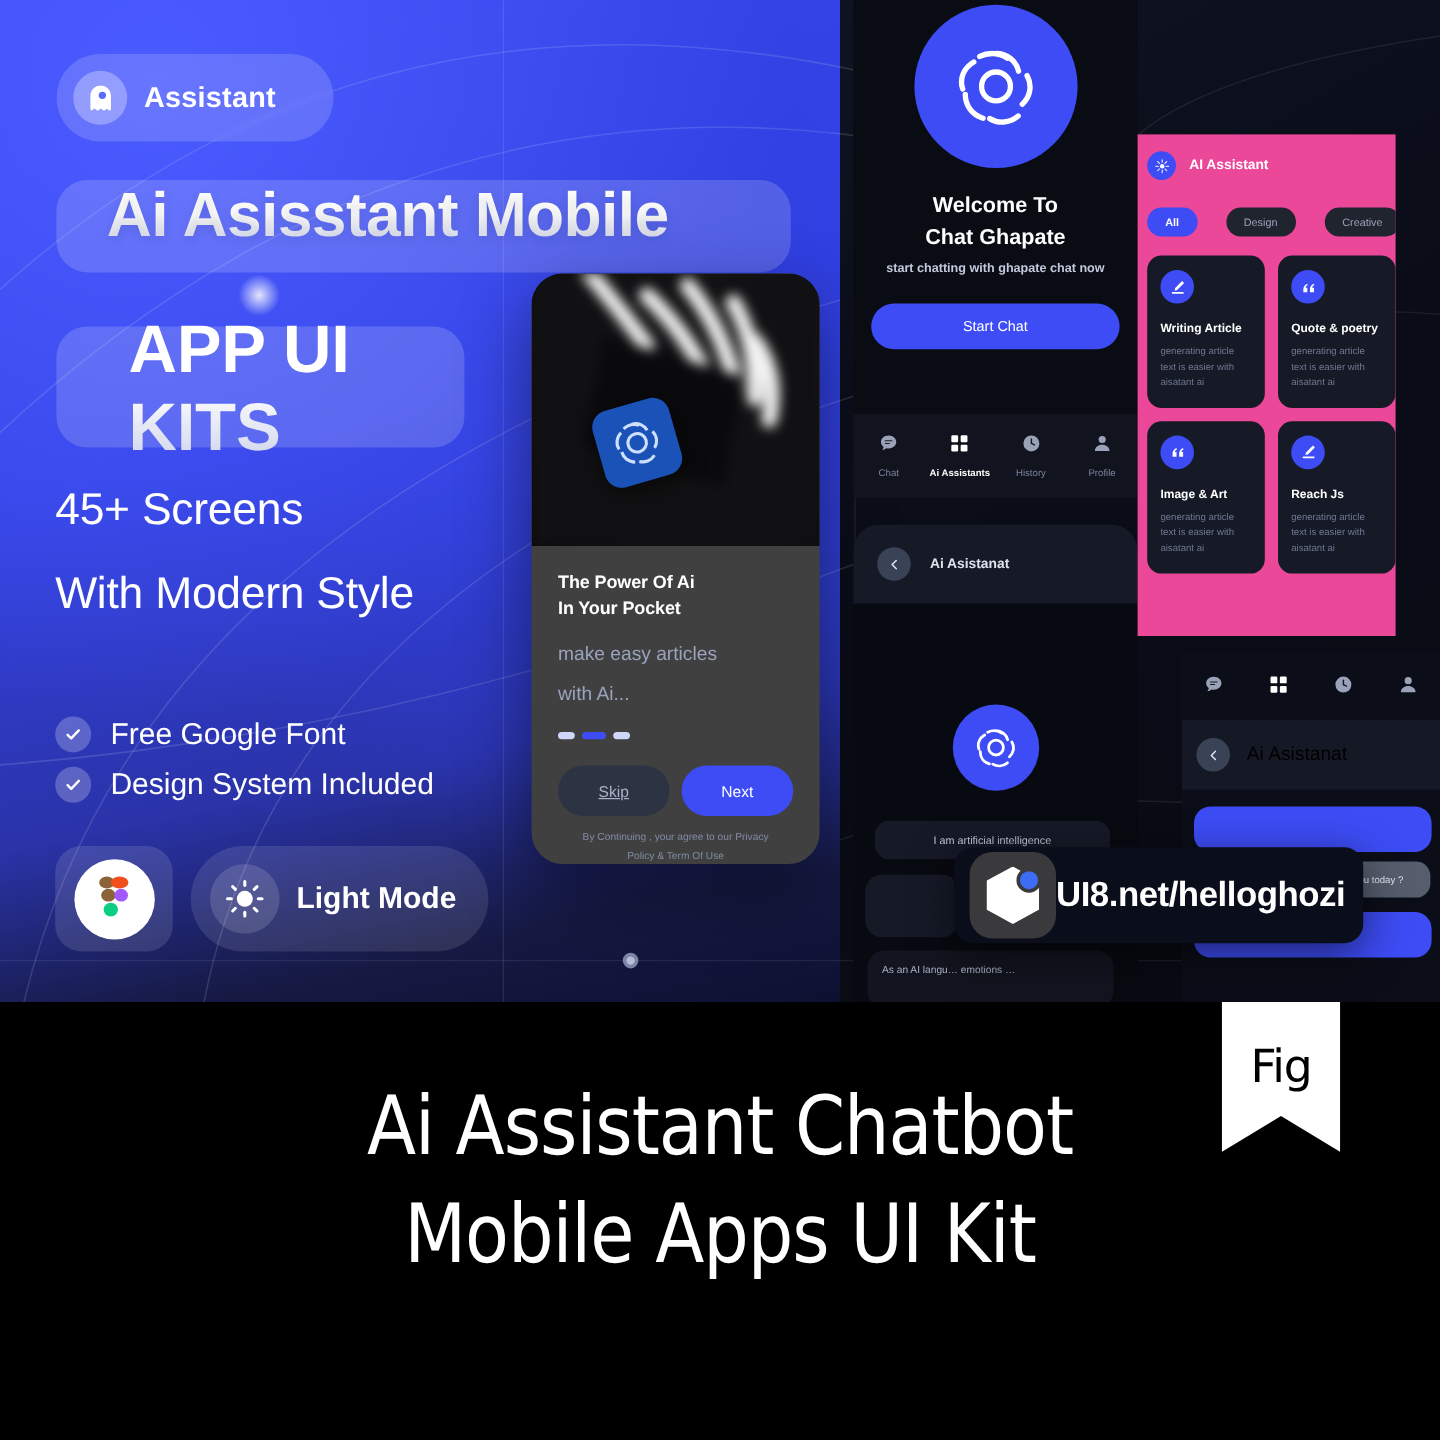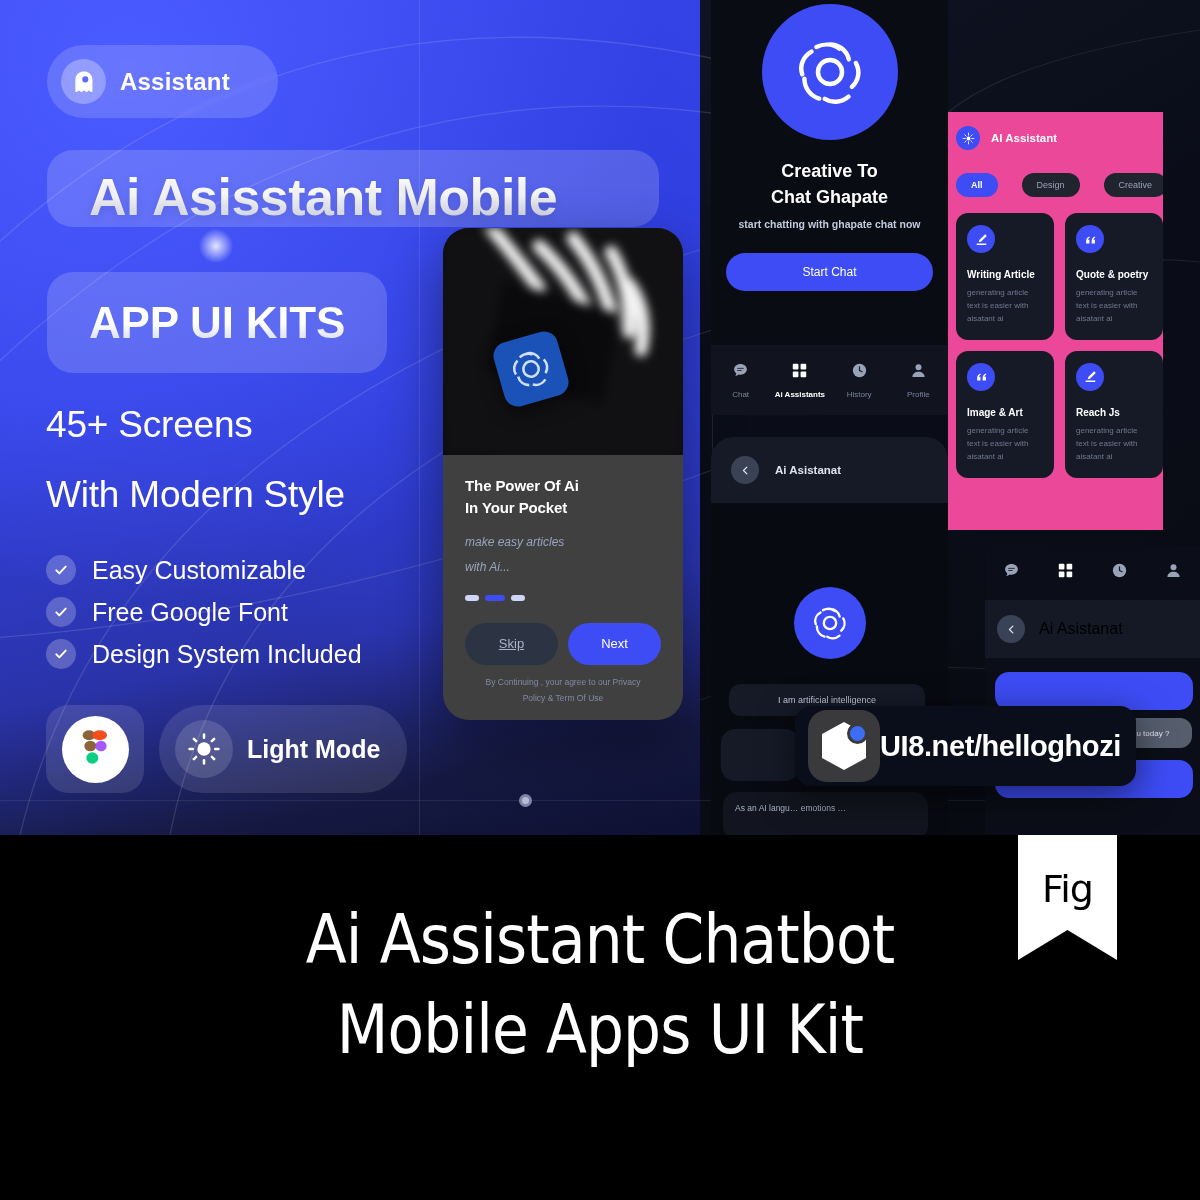--- a/index.html
+++ b/index.html
@@ -44,37 +44,37 @@
     width: 45px; height: 45px; border-radius: 50%; background: rgba(255,255,255,0.30);
     display: flex; align-items: center; justify-content: center; flex: 0 0 45px;
   }
   .logo-mark svg { width: 26px; height: 26px; display: block; }
   .logo-text { color: #fff; font-size: 24px; font-weight: 700; letter-spacing: .2px; }
 
   
   .pill-h1 {
     position: absolute; left: 47px; top: 150px; width: 612px; height: 77px;
     border-radius: 26px; background: rgba(255,255,255,0.17);
-    display: flex; align-items: flex-end; padding-left: 42px;
+    display: flex; align-items: flex-start; padding-left: 42px;
   }
   .pill-h1 span {
     font-size: 52px; font-weight: 800; letter-spacing: -0.5px;
     background: linear-gradient(180deg, #ffffff 48%, #c9cfe8 100%);
     -webkit-background-clip: text; background-clip: text; color: transparent;
     text-shadow: 0 3px 10px rgba(0,0,0,.10);
   }
   .pill-h2 {
     position: absolute; left: 47px; top: 272px; width: 340px; height: 101px;
     border-radius: 26px; background: rgba(255,255,255,0.17);
     display: flex; align-items: center; padding-left: 42px;
   }
   .pill-h2 span {
-    font-size: 44px; font-weight: 800; letter-spacing: -0.2px;
+    font-size: 56px; font-weight: 800; letter-spacing: -0.2px;
     background: linear-gradient(180deg, #ffffff 50%, #ccd2ea 100%);
-    -webkit-background-clip: text; background-clip: text; color: transparent;
+    -webkit-background-clip: text; background-clip: text; color: transparent; margin-left: 18px;
   }
   .glow-dot {
     position: absolute; left: 198px; top: 228px; width: 36px; height: 36px; border-radius: 50%;
     background: radial-gradient(circle, rgba(255,255,255,.85) 0%, rgba(255,255,255,0) 68%);
   }
 
   .sub-1 { position: absolute; left: 46px; top: 404px; color: #fff; font-size: 37px; font-weight: 500; letter-spacing: -.2px; }
   .sub-2 { position: absolute; left: 46px; top: 474px; color: #fff; font-size: 37px; font-weight: 500; letter-spacing: -.2px; }
 
   .feat { position: absolute; left: 46px; display: flex; align-items: center; gap: 16px; }
@@ -115,21 +115,21 @@
   .onb-img .blurhand { position:absolute; inset:0; filter: blur(5px); }
   .onb-appicon {
     position: absolute; left: 55px; top: 108px; width: 66px; height: 66px;
     background: #1b52b8; border-radius: 14px; transform: rotate(-16deg);
     display:flex; align-items:center; justify-content:center;
     box-shadow: 0 6px 18px rgba(0,0,0,.5);
   }
   .onb-appicon svg { width: 44px; height: 44px; }
   .onb-body { position: absolute; left: 0; top: 227px; width: 240px; height: 265px; padding: 20px 22px 0 22px; }
   .onb-title { color: #fff; font-size: 15px; font-weight: 700; line-height: 1.48; letter-spacing: -.1px; }
-  .onb-sub { color: #9aa3bd; font-size: 12px; line-height: 1.9; margin-top: 12px; font-style: italic; }
+  .onb-sub { color: #9aa3bd; font-size: 16px; line-height: 1.9; margin-top: 12px; }
   .onb-dots { display:flex; gap:6px; margin-top: 16px; }
   .onb-dots i { display:block; width: 14px; height: 6px; border-radius: 3px; background: #cfd6f7; }
   .onb-dots i.on { background: #3d4cf5; width: 20px; }
   .onb-btns { display:flex; gap: 10px; margin-top: 22px; }
   .onb-skip { flex:1; height: 42px; border-radius: 21px; background: #2c3444; color:#aab2c6; font-size: 13px; display:flex;align-items:center;justify-content:center;text-decoration:underline; }
   .onb-next { flex:1; height: 42px; border-radius: 21px; background: #3d4cf5; color:#fff; font-size: 13px; font-weight:500; display:flex;align-items:center;justify-content:center; }
   .onb-legal { margin-top: 10px; color:#818aa5; font-size: 8.5px; text-align:center; line-height: 1.85; }
 
   
   .phone-wel {
@@ -285,28 +285,20 @@
       <span>Ai Asisstant Mobile</span>
     </div>
     <div class="glow-dot"></div>
     <div class="pill-h2">
       <span>APP UI KITS</span>
     </div>
 
     <div class="sub-1">45+ Screens</div>
     <div class="sub-2">With Modern Style</div>
 
-    <div class="feat" style="top:555px">
-      <span class="chk">
-          <svg viewBox="0 0 24 24" fill="none" stroke="#fff" stroke-width="3" stroke-linecap="round" stroke-linejoin="round">
-            <path d="M5 12.5l4.5 4.5L19 7"></path>
-          </svg>
-        </span>
-      <span class="lbl">Easy Customizable</span>
-    </div>
     <div class="feat" style="top:597px">
       <span class="chk">
           <svg viewBox="0 0 24 24" fill="none" stroke="#fff" stroke-width="3" stroke-linecap="round" stroke-linejoin="round">
             <path d="M5 12.5l4.5 4.5L19 7"></path>
           </svg>
         </span>
       <span class="lbl">Free Google Font</span>
     </div>
     <div class="feat" style="top:639px">
       <span class="chk">
@@ -389,21 +381,21 @@
     </div>
 
     <div class="phone-wel">
       <div class="wel-logo">
         <svg viewBox="0 0 24 24" fill="none" stroke="#fff" stroke-width="1.45" stroke-linecap="round">
           <circle cx="12" cy="12" r="3.9"></circle>
           <path d="M12 3.1c3.1 0 5.5 2.1 6.1 4.8M20.4 9.1c1.5 2.7.8 5.8-1.3 7.7M18 20c-2.3 2-5.4 2.1-7.7.7M8.5 20.6c-3-.9-4.8-3.5-4.8-6.4M3 12.7C2 9.8 3.4 6.9 6 5.4M7.6 3.9C10 2.7 12.9 2.9 15.1 4.4"></path>
         </svg>
       </div>
       <div class="wel-title">
-        <div>Creative To</div>
+        <div>Welcome To</div>
         <div>Chat Ghapate</div>
       </div>
       <div class="wel-sub">start chatting with ghapate chat now</div>
       <div class="wel-btn">Start Chat</div>
       <div class="tabbar">
         <div class="tab">
           <span><svg viewBox="0 0 24 24" fill="#9aa2b8">
                 <path d="M12 2.8c-5 0-9 3.4-9 7.6 0 2.3 1.2 4.3 3.1 5.7-.1 1.2-.6 2.6-1.6 3.7 1.9-.2 3.6-1.1 4.8-2.1 .9.2 1.8.3 2.7.3 5 0 9-3.4 9-7.6s-4-7.6-9-7.6z"></path>
                 <g stroke="#1a1d28" stroke-width="1.2" stroke-linecap="round">
                   <line x1="8" y1="9" x2="16" y2="9"></line>

